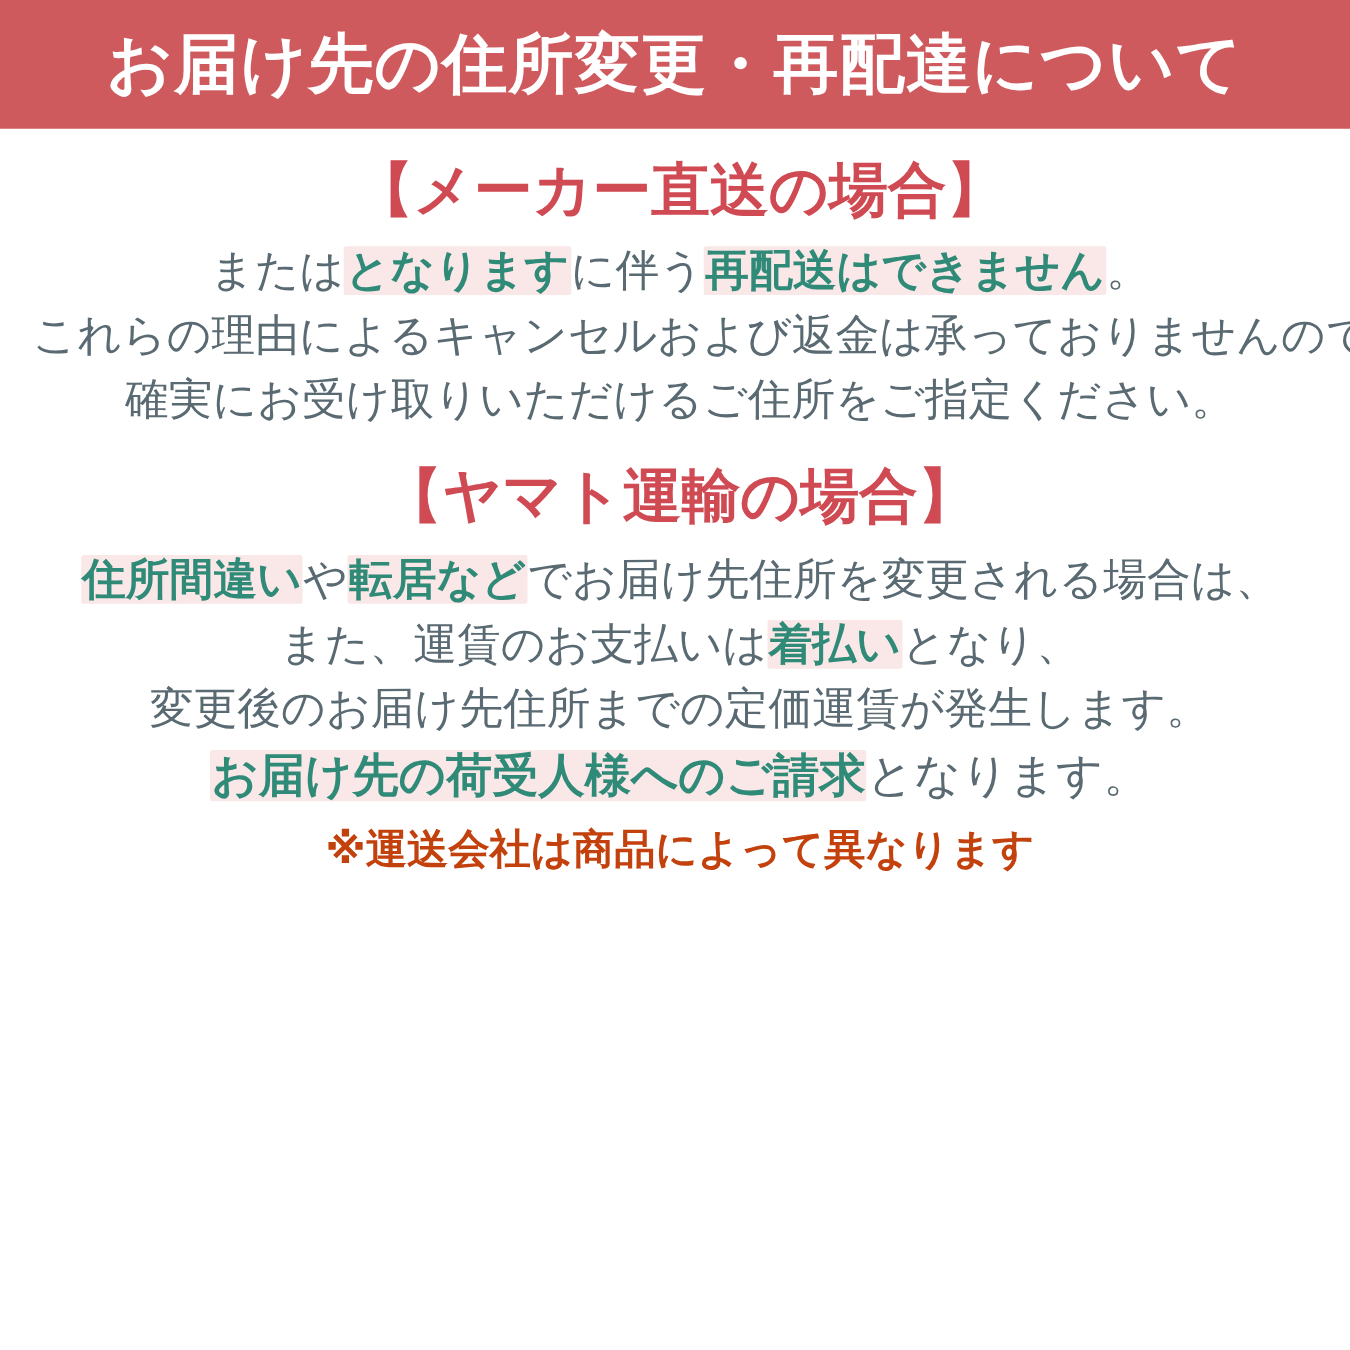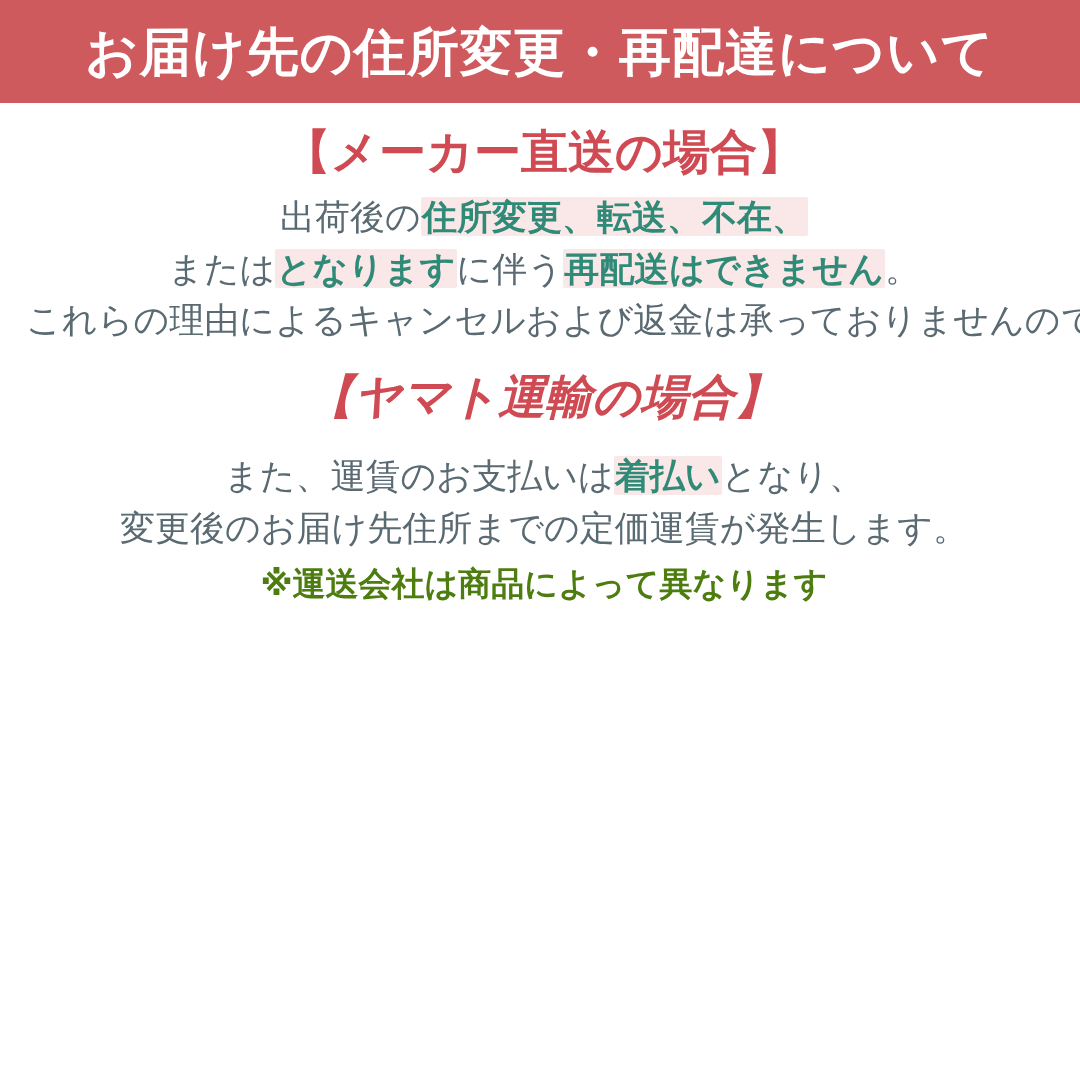--- a/index.html
+++ b/index.html
@@ -51,22 +51,21 @@
     color: #cf4a52;
     font-size: 47px;
     font-weight: bold;
     line-height: 1.25;
     margin: 6px 0 10px 0;
     letter-spacing: 0px;
     white-space: nowrap;
   }
   .section-heading.second {
     margin-top: 22px;
-    margin-bottom: 24px;
-    font-style: italic;
+    margin-bottom: 12px;
   }
 
   .line {
     color: #5a6a72;
     font-size: 35px;
     line-height: 1.45;
     margin: 1px 0;
     white-space: nowrap;
     letter-spacing: 0px;
   }
@@ -74,21 +73,21 @@
   
   .hl {
     color: #2f8a78;
     background: #fae7e7;
     font-weight: bold;
     padding: 0 1px;
     border-radius: 2px;
   }
 
   .note {
-    color: #4d7c0f;
+    color: #c2410c;
     font-size: 33px;
     font-weight: bold;
     line-height: 1.3;
     margin-top: 10px;
     white-space: nowrap;
   }
 
   .big-line {
     font-size: 37px;
   }
@@ -99,37 +98,41 @@
 <div class="page">
 
   <div class="header">
     <div class="header-title">お届け先の住所変更・再配達について</div>
   </div>
 
   <div class="content">
 
     <div class="section-heading">【メーカー直送の場合】</div>
 
-    <div class="line">
-      <span>出荷後の</span><span class="hl">住所変更、転送、不在、</span>
-    </div>
 
     <div class="line">
       <span>または</span><span class="hl">となります</span><span>に伴う</span><span class="hl">再配送はできません</span><span>。</span>
     </div>
 
     <div class="line">これらの理由によるキャンセルおよび返金は承っておりませんので、</div>
+    <div class="line">確実にお受け取りいただけるご住所をご指定ください。</div>
 
     <div class="section-heading second">【ヤマト運輸の場合】</div>
 
+    <div class="line">
+      <span class="hl">住所間違い</span><span>や</span><span class="hl">転居など</span><span>でお届け先住所を変更される場合は、</span>
+    </div>
 
     <div class="line">
       <span>また、運賃のお支払いは</span><span class="hl">着払い</span><span>となり、</span>
     </div>
 
     <div class="line">変更後のお届け先住所までの定価運賃が発生します。</div>
 
+    <div class="line big-line">
+      <span class="hl">お届け先の荷受人様へのご請求</span><span>となります。</span>
+    </div>
 
 
     <div class="note">※運送会社は商品によって異なります</div>
 
   </div>
 </div>
 
 </body></html>

